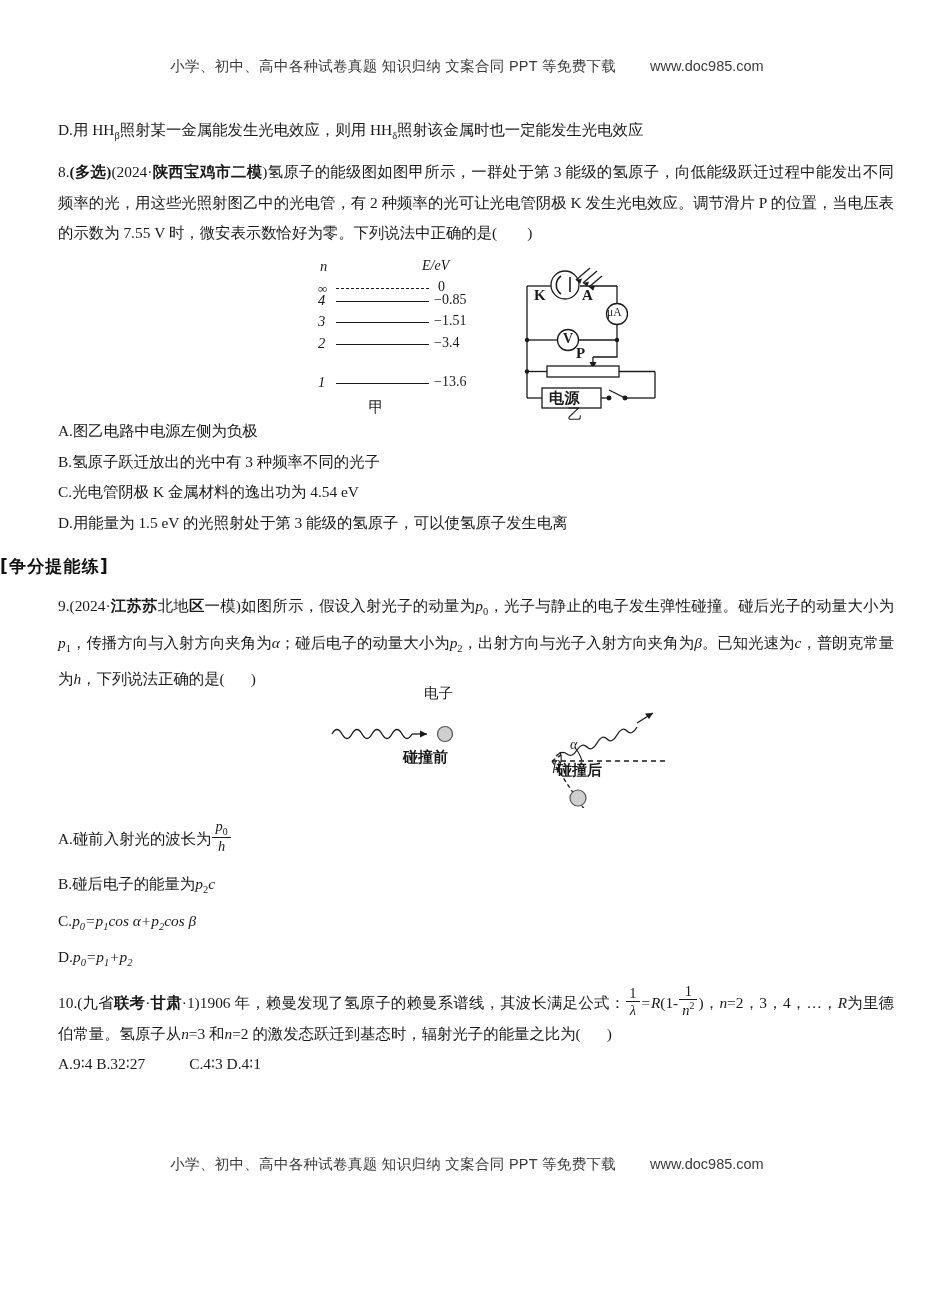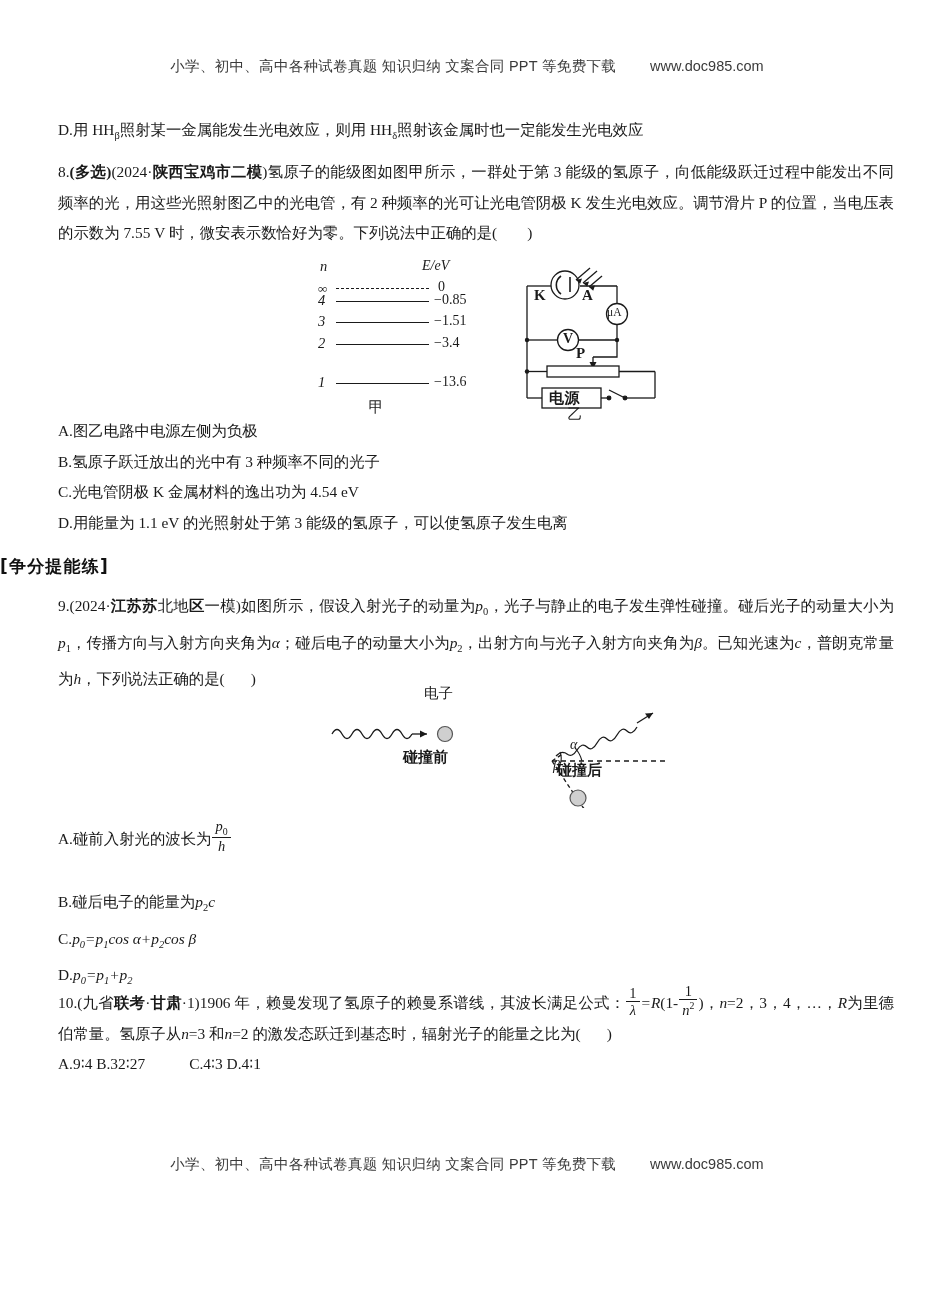--- a/index.html
+++ b/index.html
@@ -235,21 +235,21 @@
     <div class="opt">
       <span>A.</span><span>图乙电路中电源左侧为负极</span>
     </div>
     <div class="opt">
       <span>B.</span><span>氢原子跃迁放出的光中有 3 种频率不同的光子</span>
     </div>
     <div class="opt">
       <span>C.</span><span>光电管阴极 K 金属材料的逸出功为 4.54 eV</span>
     </div>
     <div class="opt">
-      <span>D.</span><span>用能量为 1.1 eV 的光照射处于第 3 能级的氢原子，可以使氢原子发生电离</span>
+      <span>D.</span><span>用能量为 1.5 eV 的光照射处于第 3 能级的氢原子，可以使氢原子发生电离</span>
     </div>
   </div>
 
   <div class="section-banner" style="top:555px;">[争分提能练]</div>
 
   <div class="content blk" style="top:591px;">
     <div class="qline">
       <span>9.</span><span>(2024·</span><span class="bold">江苏苏</span><span>北地</span><span class="bold">区</span><span>一模)</span><span>如图所示，假设入射光子的动量为</span><span class="it">p</span><sub>0</sub><span>，光子与静止的电子发生弹性碰撞。碰后光子的动量大小为</span><span class="it">p</span><sub>1</sub><span>，传播方向与入射方向夹角为</span><span class="it">α</span><span>；碰后电子的动量大小为</span><span class="it">p</span><sub>2</sub><span>，出射方向与光子入射方向夹角为</span><span class="it">β</span><span>。已知光速为</span><span class="it">c</span><span>，普朗克常量为</span><span class="it">h</span><span>，下列说法正确的是(</span><span style="display:inline-block;width:26px;"></span><span>)</span>
     </div>
   </div>
@@ -287,21 +287,21 @@
     <div class="fig-label" style="top:60px;left:83px;font-size:15px;font-weight:bold;">碰撞前</div>
     <div class="fig-label" style="top:73px;left:237px;font-size:15px;font-weight:bold;">碰撞后</div>
     <div class="fig-label it" style="top:49px;left:250px;font-size:14px;">α</div>
     <div class="fig-label it" style="top:70px;left:233px;font-size:14px;">β</div>
   </div>
 
   <div class="content blk" style="top:818px;">
     <div class="opt" style="line-height:40px;">
       <span>A.</span><span>碰前入射光的波长为</span><span class="frac"><span class="num"><span class="it">p</span><sub>0</sub></span><span class="den it">h</span></span>
     </div>
-    <div class="opt" style="margin-top:28px;">
+    <div class="opt" style="margin-top:10px;">
       <span>B.</span><span>碰后电子的能量为</span><span class="it">p</span><sub>2</sub><span class="it">c</span>
     </div>
     <div class="opt">
       <span>C.</span><span class="it">p<sub>0</sub>=p<sub>1</sub>cos <span class="it">α</span>+p<sub>2</sub>cos <span class="it">β</span></span>
     </div>
     <div class="opt">
       <span>D.</span><span class="it">p<sub>0</sub>=p<sub>1</sub>+p<sub>2</sub></span>
     </div>
   </div>
 

